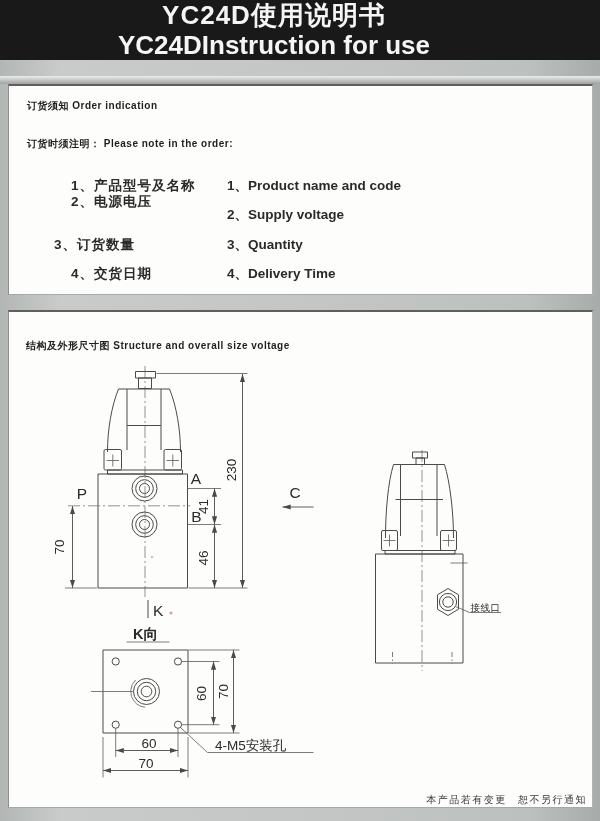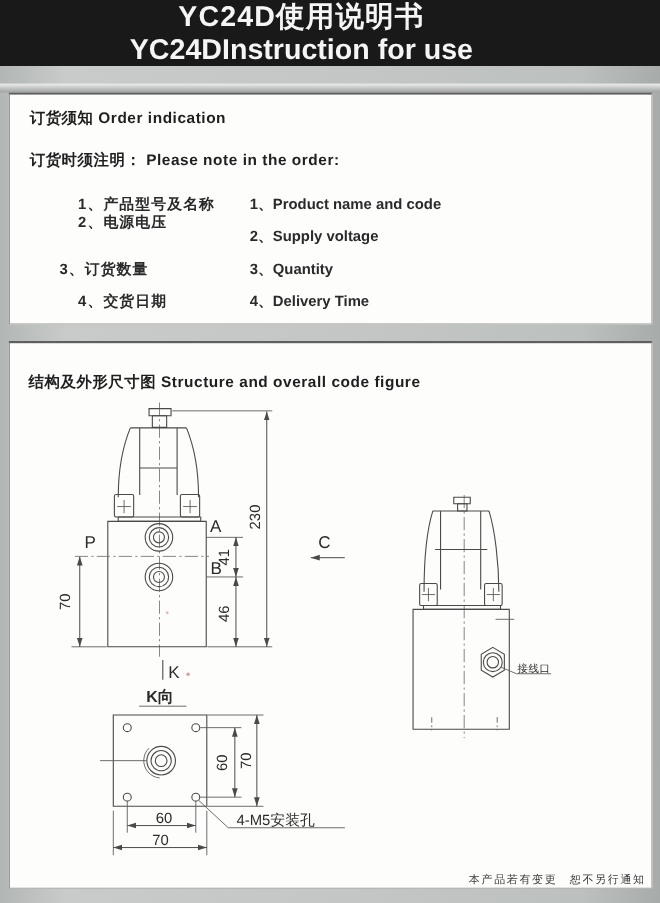--- a/index.html
+++ b/index.html
@@ -14,21 +14,21 @@
   .header .t2{font-size:26px;font-weight:bold;letter-spacing:0px;line-height:30px;}
   .hband{position:absolute;left:0;top:76px;width:600px;height:8px;
          background:linear-gradient(180deg,#ededec,#9da1a0);}
   
   .panel{position:absolute;left:8px;width:585px;background:#fdfdfc;box-sizing:border-box;
          border-top:2px solid #5f5f5f;border-left:1px solid #8d8d8d;
          border-right:1px solid #b3b3b3;border-bottom:1px solid #a8a8a8;}
   #panel-order{top:84px;height:211px;}
   #panel-structure{top:310px;height:498px;}
   .abs{position:absolute;}
-  .sec-title{font-size:14px;font-weight:bold;color:#1f1f1f;letter-spacing:.5px;white-space:nowrap;}
+  .sec-title{font-size:10px;font-weight:bold;color:#1f1f1f;letter-spacing:.5px;white-space:nowrap;}
   .order-row-zh{font-size:13.5px;font-weight:600;color:#2a2a2a;letter-spacing:1px;white-space:nowrap;}
   .order-row-en{font-size:13.5px;font-weight:700;color:#2a2a2a;white-space:nowrap;}
   .footnote{font-size:10px;color:#3a3a3a;letter-spacing:1.5px;word-spacing:7px;white-space:nowrap;}
   
   svg.draw{position:absolute;left:0;top:0;}
   svg.draw *{vector-effect:non-scaling-stroke;}
   .ln{stroke:#4a4a4a;stroke-width:1;fill:none;}
   .thin{stroke:#5a5a5a;stroke-width:.8;fill:none;}
   .cl{stroke:#767676;stroke-width:.8;fill:none;stroke-dasharray:12 3 2 3;}
   .dimline{stroke:#4a4a4a;stroke-width:.9;fill:none;}
@@ -58,21 +58,21 @@
   <div class="abs order-row-zh" style="left:71px;top:193px;">2、电源电压</div>
   <div class="abs order-row-zh" style="left:54px;top:236px;text-align:right;">3、订货数量</div>
   <div class="abs order-row-zh" style="left:71px;top:265px;">4、交货日期</div>
 
   <div class="abs order-row-en" style="left:227px;top:177px;">1、Product name and code</div>
   <div class="abs order-row-en" style="left:227px;top:206px;">2、Supply voltage</div>
   <div class="abs order-row-en" style="left:227px;top:236px;">3、Quantity</div>
   <div class="abs order-row-en" style="left:227px;top:265px;">4、Delivery Time</div>
 
   <div class="panel" id="panel-structure"></div>
-  <div class="abs sec-title" style="left:26px;top:339px;">结构及外形尺寸图  Structure and overall code figure</div>
+  <div class="abs sec-title" style="left:26px;top:339px;">结构及外形尺寸图  Structure and overall size voltage</div>
   <div class="abs footnote" style="right:13px;top:793px;">本产品若有变更 恕不另行通知</div>
 
   <svg class="draw" width="600" height="821" viewBox="0 0 600 821">
     <defs>
       <marker id="ah" markerWidth="9" markerHeight="7" refX="8.2" refY="3" orient="auto-start-reverse" markerUnits="userSpaceOnUse">
         <path d="M0,0.4 L8.2,3 L0,5.6 Z" fill="#4a4a4a"></path>
       </marker>
     </defs>
 
     <g>

